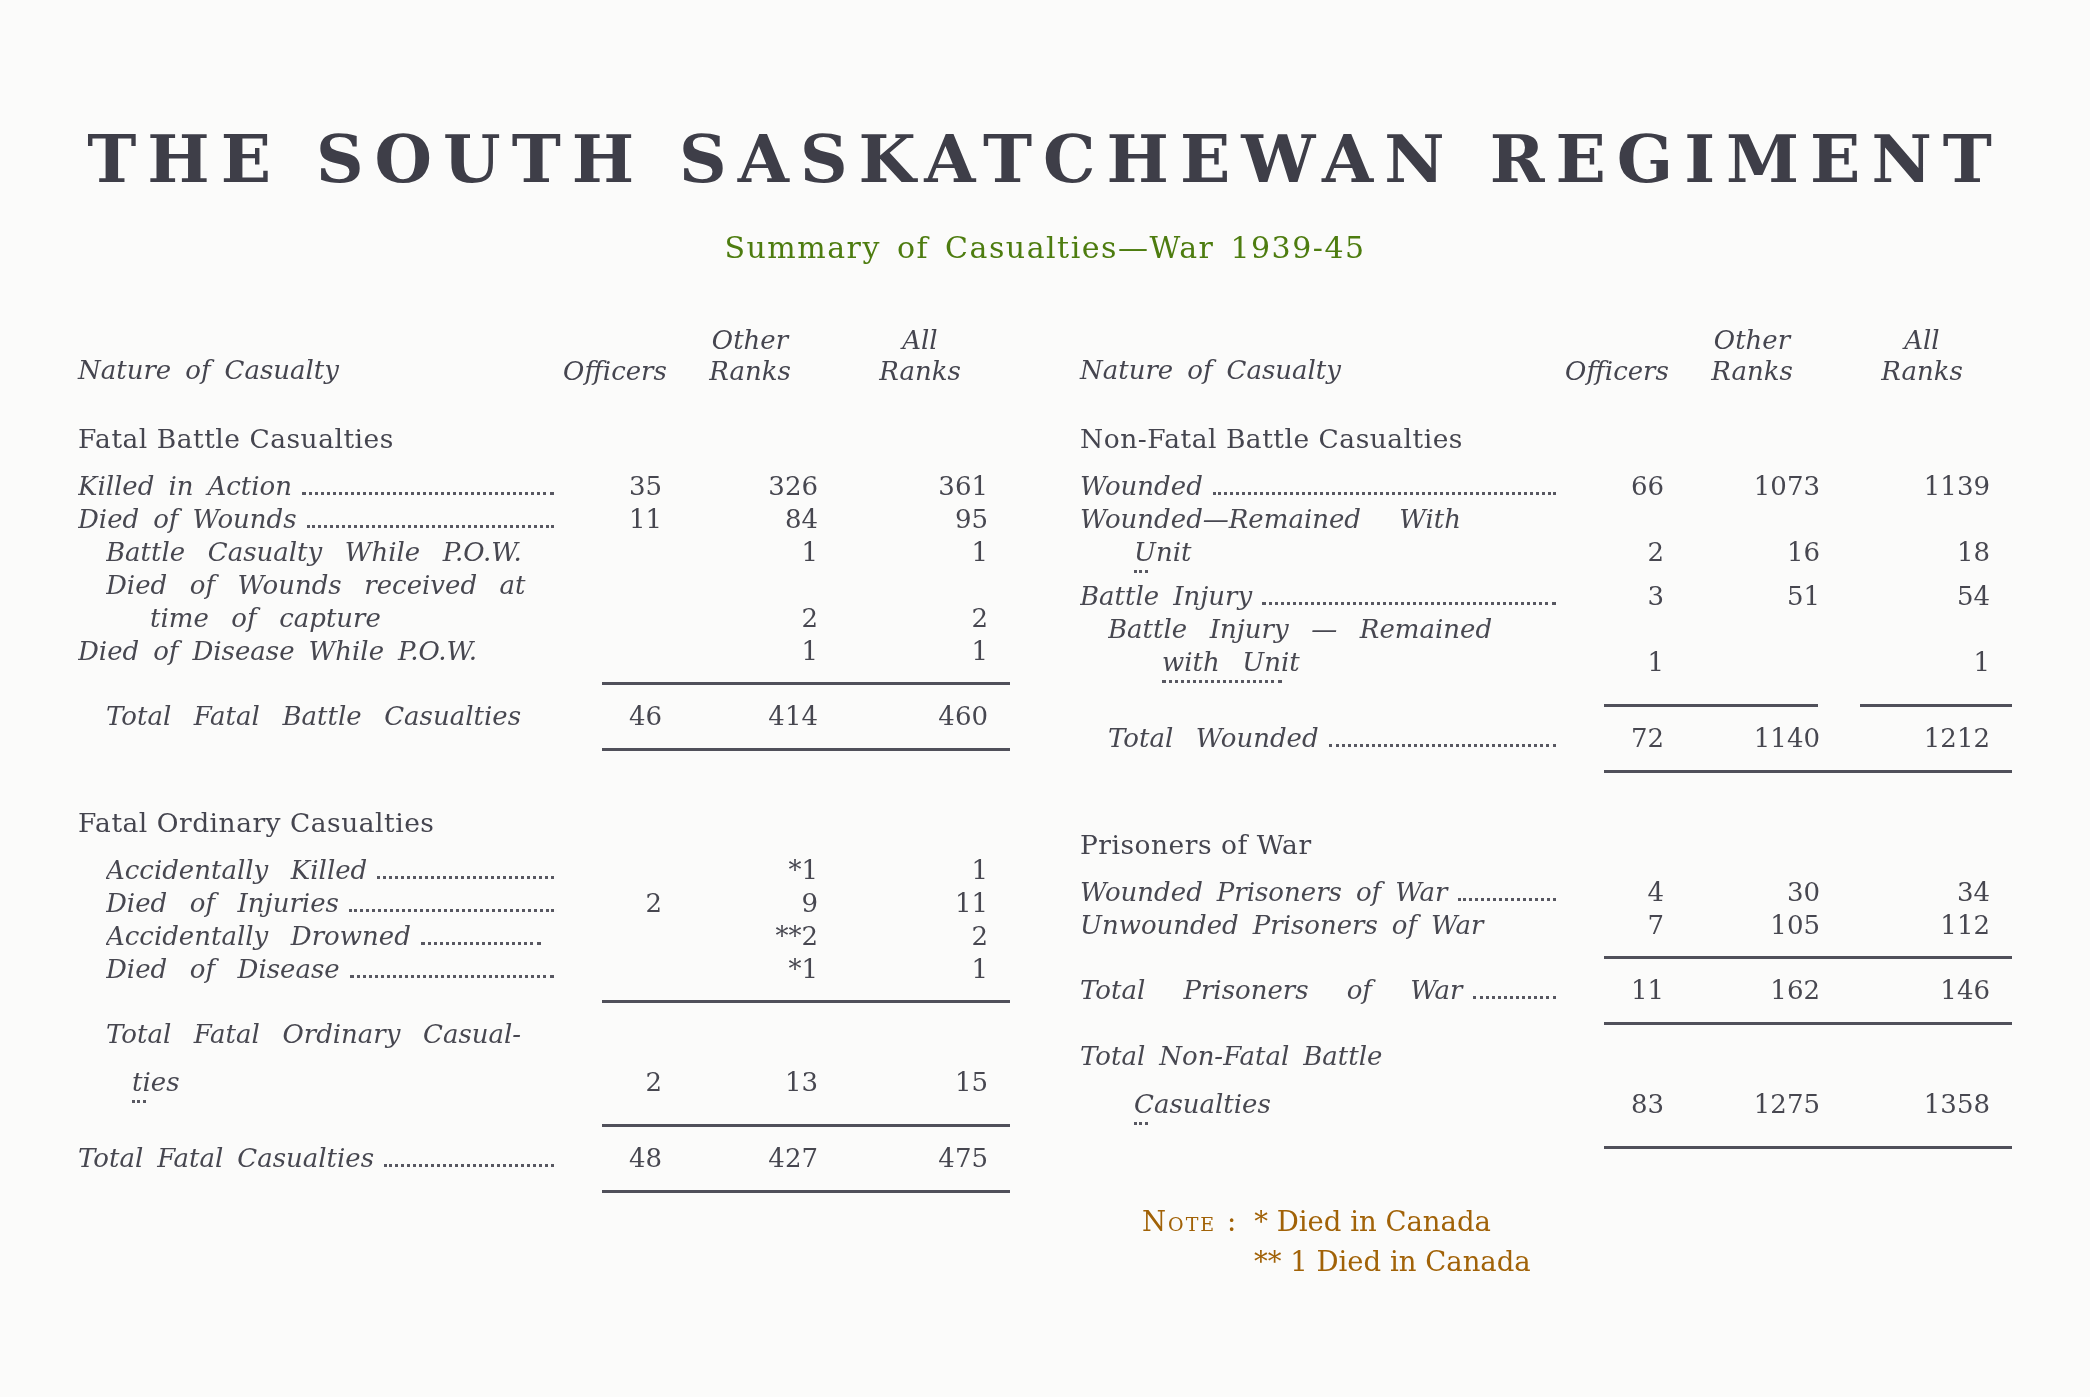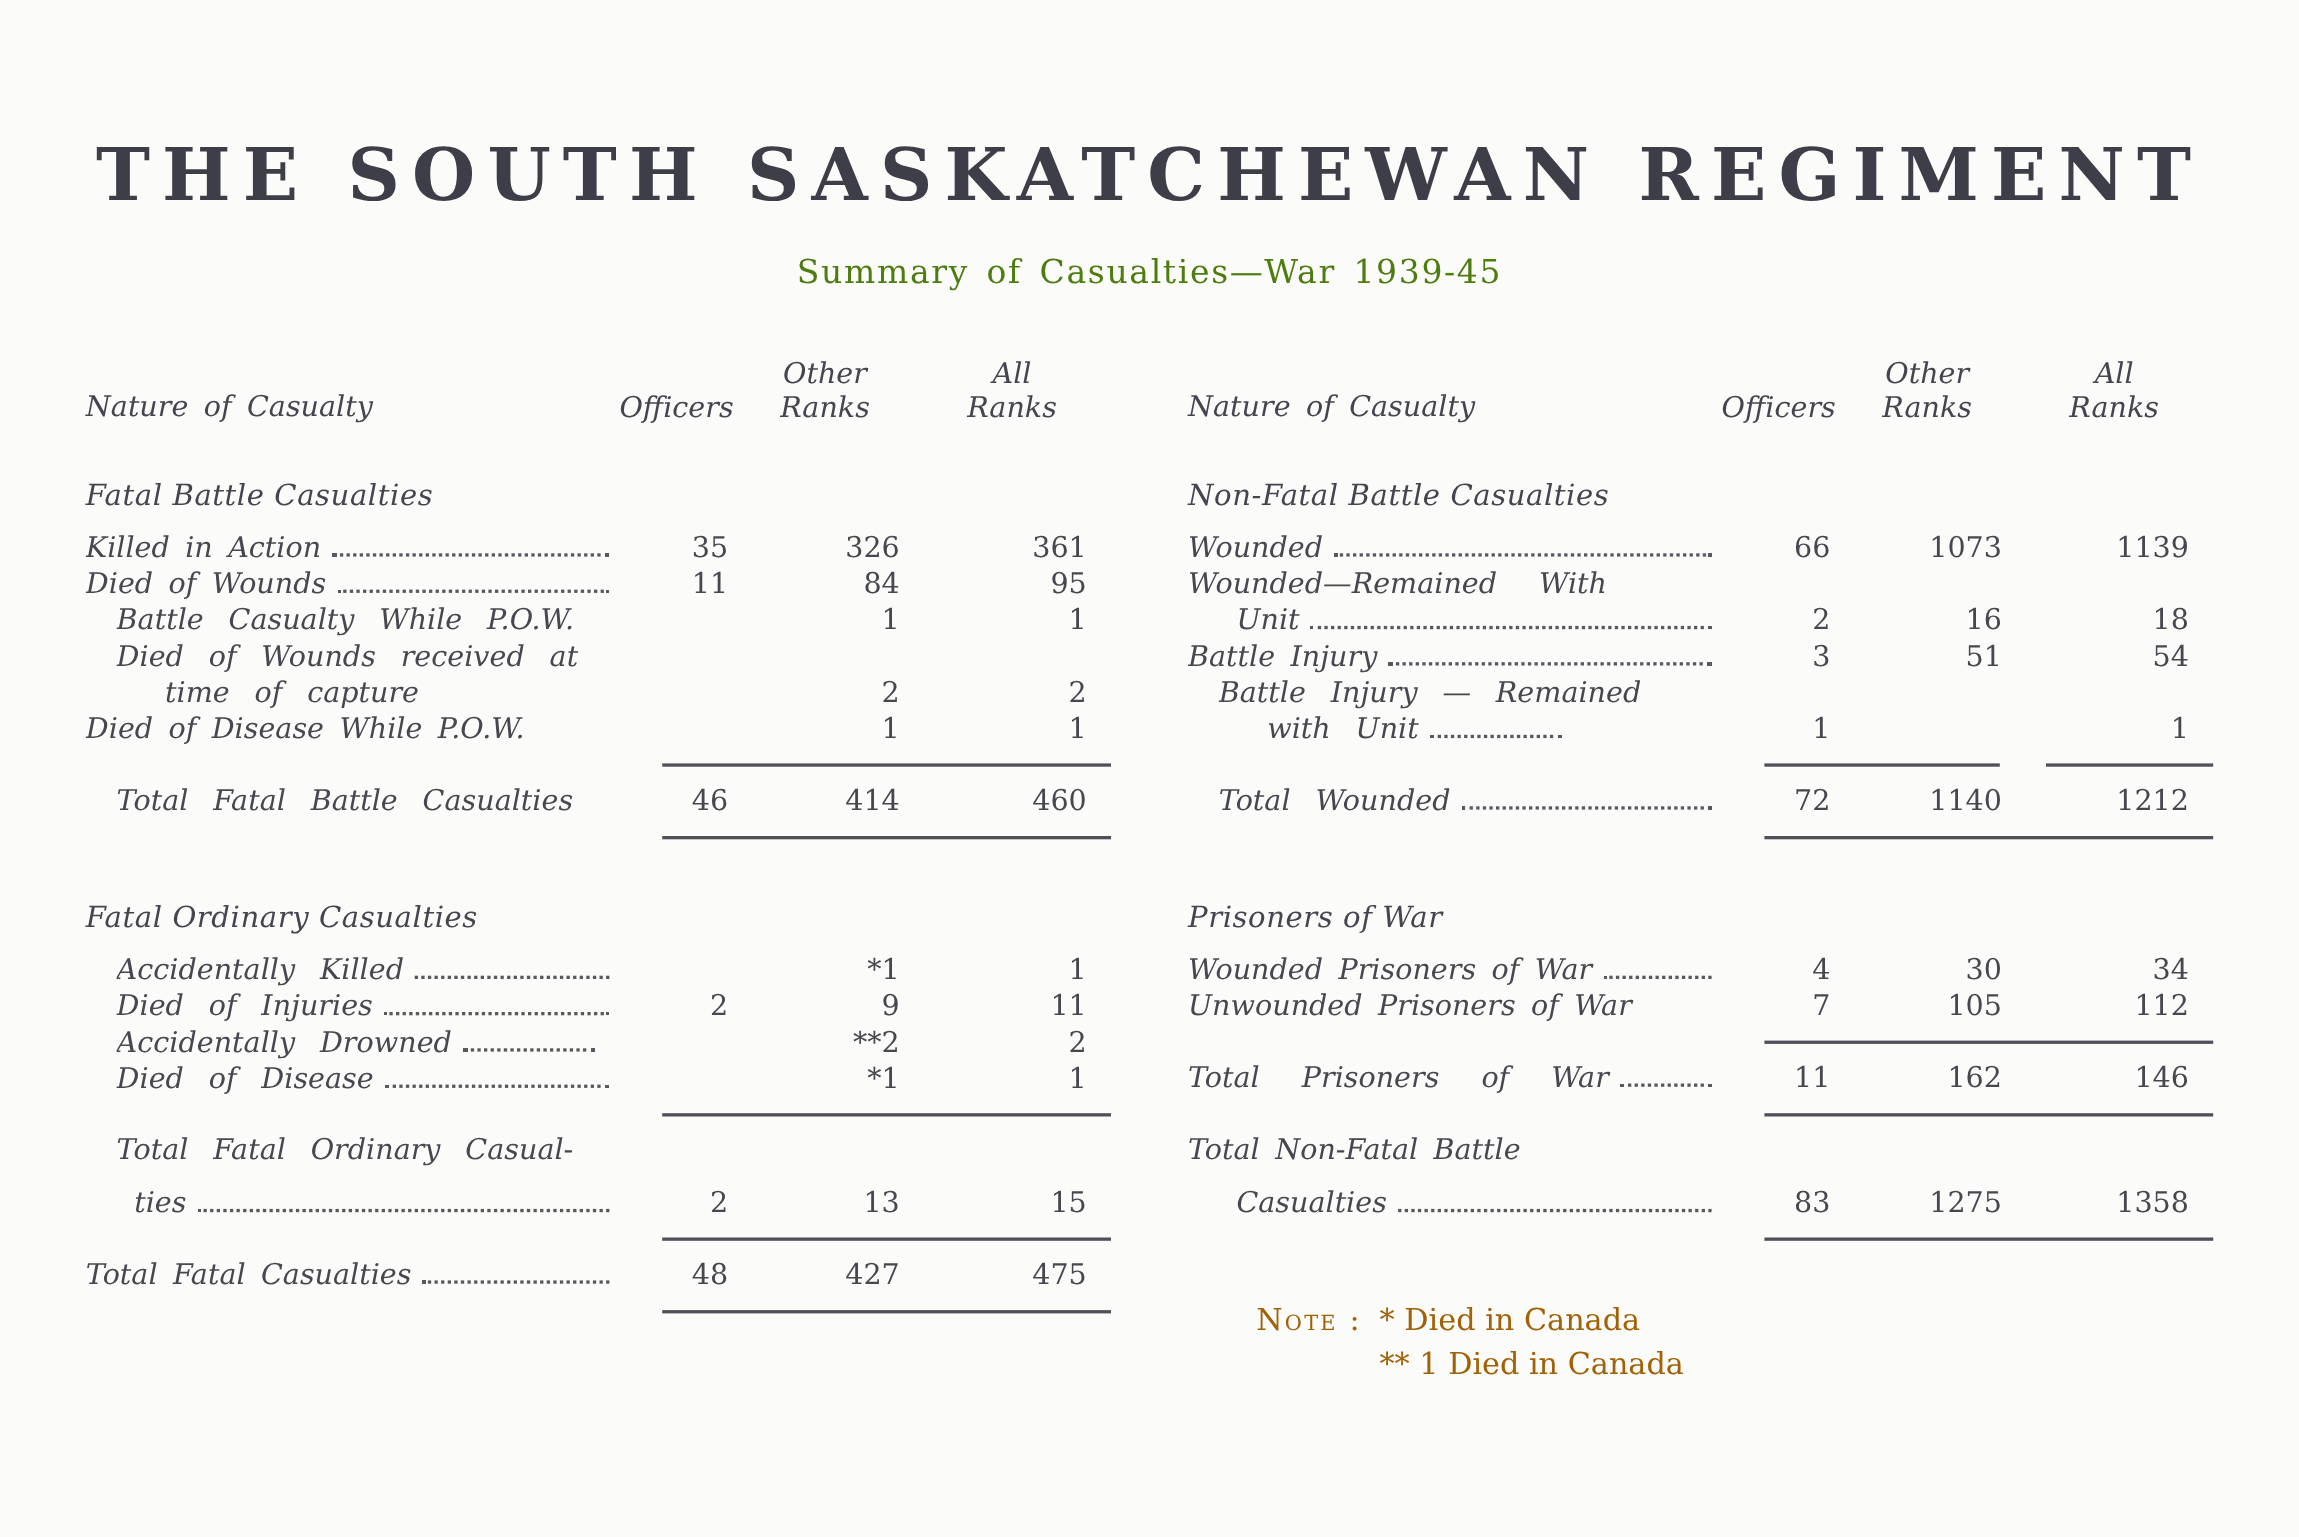--- a/index.html
+++ b/index.html
@@ -43,42 +43,41 @@
     grid-template-columns: 1fr 110px 160px 180px;
     font-size: 26px;
     line-height: 33px;
     word-spacing: 0.22em;
   }
   .thead { font-style: italic; align-items: end; margin-bottom: 4px; color: #45454f; }
   .h-stack { display: flex; flex-direction: column; align-items: center; text-align: center; line-height: 31px; }
   .h-nature { align-self: end; }
 
   .sect {
-    font-style: italic;
     font-size: 26.5px;
-    margin: 48px 0 16px 0;
+    margin: 36px 0 16px 0;
     color: #45454f;
     letter-spacing: 0.5px;
   }
   .sect.mt-lg { margin-top: 56px; }
 
   .lbl { display: flex; align-items: baseline; overflow: hidden; white-space: nowrap; font-style: italic; }
   .leader {
     flex: 1 1 auto;
     min-width: 14px;
     border-bottom: 3px dotted #585861;
     margin: 0 6px 7px 10px;
     height: 1px;
   }
   .leader.short { flex: 0 1 auto; width: 120px; }
   .num { text-align: right; font-variant-numeric: tabular-nums; }
   .num.off { padding-right: 8px; }
   .num.oth { padding-right: 12px; }
   .num.all { padding-right: 22px; }
-  .indent { padding-left: 44px; }
+  .indent { padding-left: 44px; flex-direction: column; }
   .sp1 { word-spacing: 0.55em; margin-left: 28px; }
   .sp2 { word-spacing: 1.15em; }
 
   .rulerow { margin-top: 14px; }
   .rule { grid-column: 2 / 5; border-top: 3px solid #50505a; height: 0; margin-left: 42px; }
   .rule-a { grid-column: 2 / 4; border-top: 3px solid #50505a; height: 0; margin-left: 42px; margin-right: 14px; }
   .rule-b { grid-column: 4 / 5; border-top: 3px solid #50505a; height: 0; margin-left: 28px; }
   .total-row { margin: 15px 0 15px 0; }
 
   .note { margin-top: 56px; padding-left: 62px; font-size: 27.5px; color: #a16207; }

